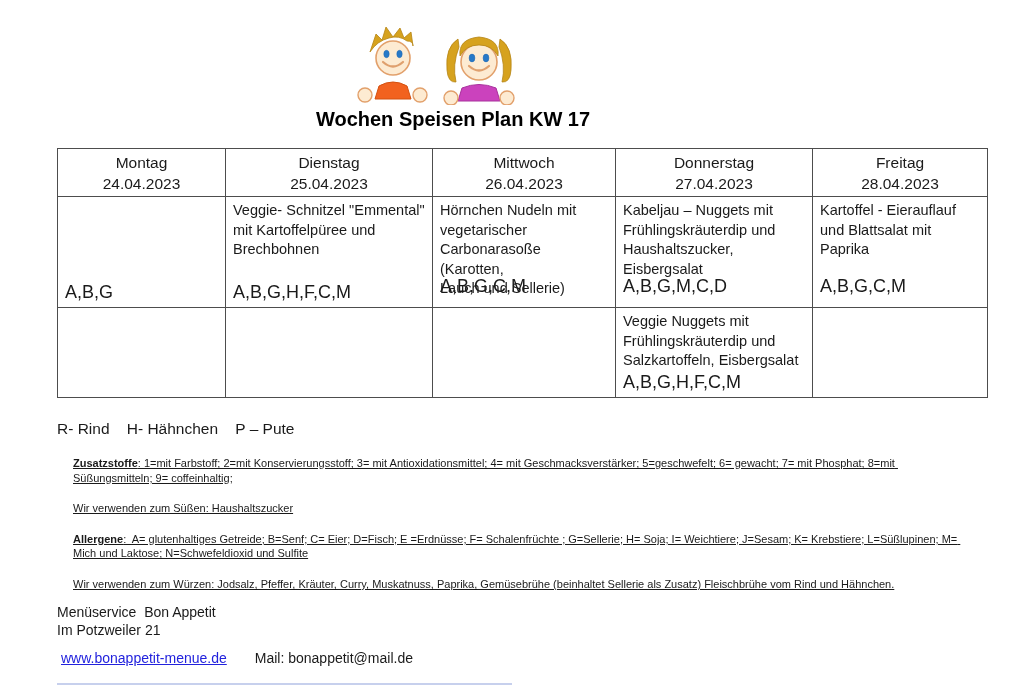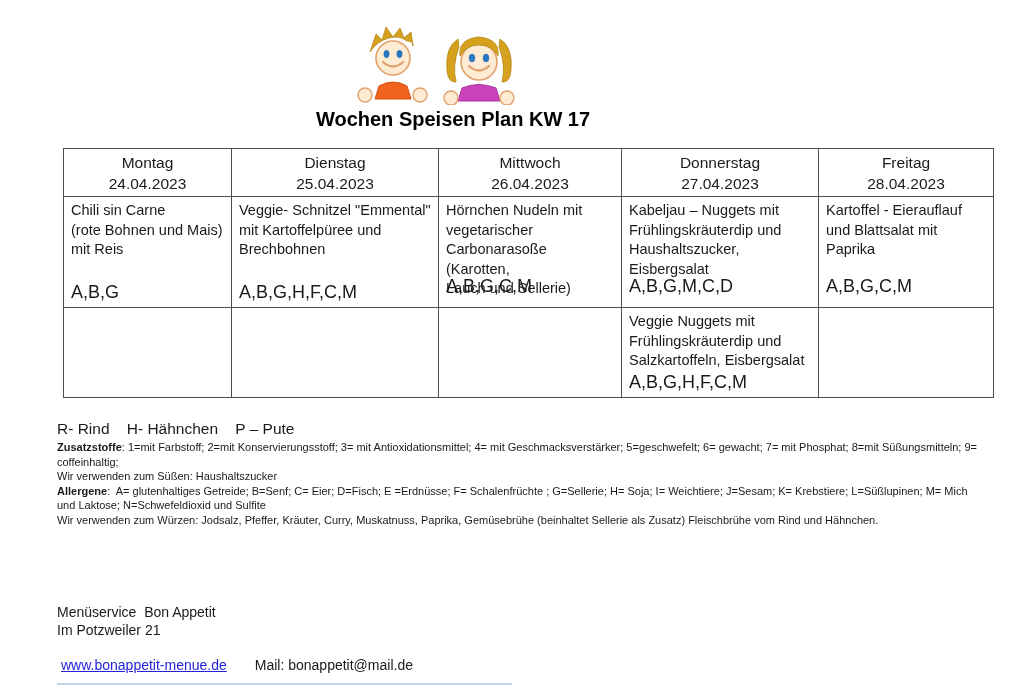--- a/index.html
+++ b/index.html
@@ -8,44 +8,44 @@
     font-family:"Liberation Sans", sans-serif;color:#1a1a1a;overflow:hidden;
   }
   
   .clipart{position:absolute;left:355px;top:25px;width:180px;height:80px;}
   .page-title{
     position:absolute;left:0;top:108px;width:906px;text-align:center;
     font-size:20px;font-weight:bold;color:#000;
   }
   
   .menu-table{
-    position:absolute;left:63px;top:148px;
+    position:absolute;left:57px;top:148px;
     display:grid;
     grid-template-columns:168px 207px 183px 197px 175px;
     grid-template-rows:48px 111px 90px;
     border-top:1px solid #4d4d4d;border-left:1px solid #4d4d4d;
   }
   .cell{border-right:1px solid #4d4d4d;border-bottom:1px solid #4d4d4d;box-sizing:border-box;}
   .head-cell{
     display:flex;flex-direction:column;justify-content:center;align-items:center;
     font-size:15.5px;line-height:21px;
   }
   .body-cell{position:relative;padding:4px 7px;font-size:14.5px;line-height:19.5px;}
   .meal{white-space:pre-line;}
   .allergens{position:absolute;left:7px;bottom:5px;font-size:18px;}
   .allergens.alg-high{bottom:11px;}
   
   .meat-codes{position:absolute;left:57px;top:420px;font-size:15.5px;white-space:pre;}
   .small-print{position:absolute;left:57px;top:440px;width:928px;font-size:11px;line-height:14.6px;}
-  .small-print p{margin:0;white-space:pre-wrap;}
+  .small-print p{margin:16px;white-space:pre-wrap;text-decoration:underline;}
   .bold-label{font-weight:bold;}
   
   .footer{position:absolute;left:57px;top:604px;font-size:14px;line-height:17.5px;}
   .footer div{white-space:pre;}
-  .link-line{margin-top:18px;}
+  .link-line{margin-top:11px;}
   .web-link{color:#2222dd;text-decoration:underline;cursor:pointer;margin-left:4px;}
   .mail-text{margin-left:28px;color:#1a1a1a;}
   .bottom-rule{
     position:absolute;left:57px;top:683px;width:455px;height:2px;
     background:rgba(130,150,215,0.45);
   }
 </style>
 </head>
 <body>
 
@@ -95,23 +95,20 @@
   <div class="cell head-cell">
     <div>Donnerstag</div>
     <div>27.04.2023</div>
   </div>
   <div class="cell head-cell">
     <div>Freitag</div>
     <div>28.04.2023</div>
   </div>
 
   <div class="cell body-cell">
-    <div class="meal">Chili sin Carne
-(rote Bohnen und Mais)
-mit Reis</div>
     <div class="allergens">A,B,G</div>
   </div>
   <div class="cell body-cell">
     <div class="meal">Veggie- Schnitzel "Emmental"
 mit Kartoffelpüree und
 Brechbohnen</div>
     <div class="allergens">A,B,G,H,F,C,M</div>
   </div>
   <div class="cell body-cell">
     <div class="meal">Hörnchen Nudeln mit

